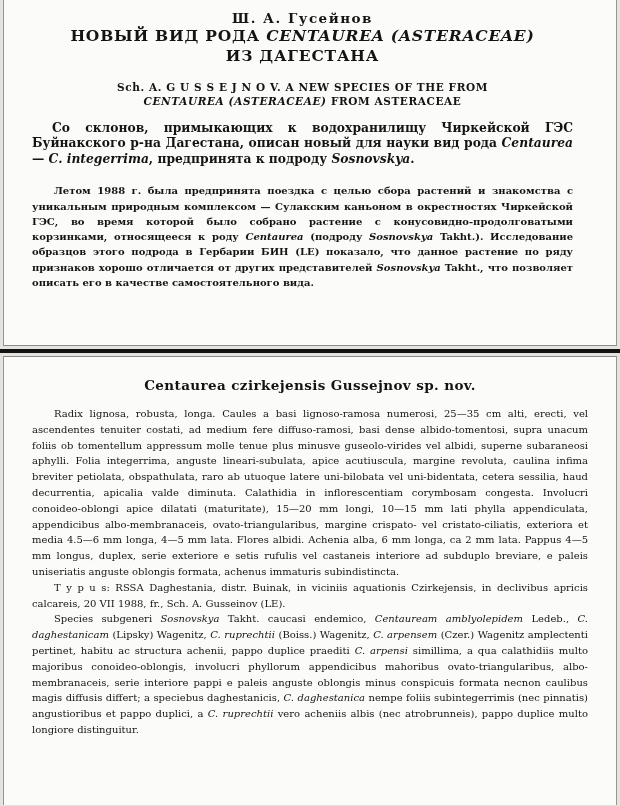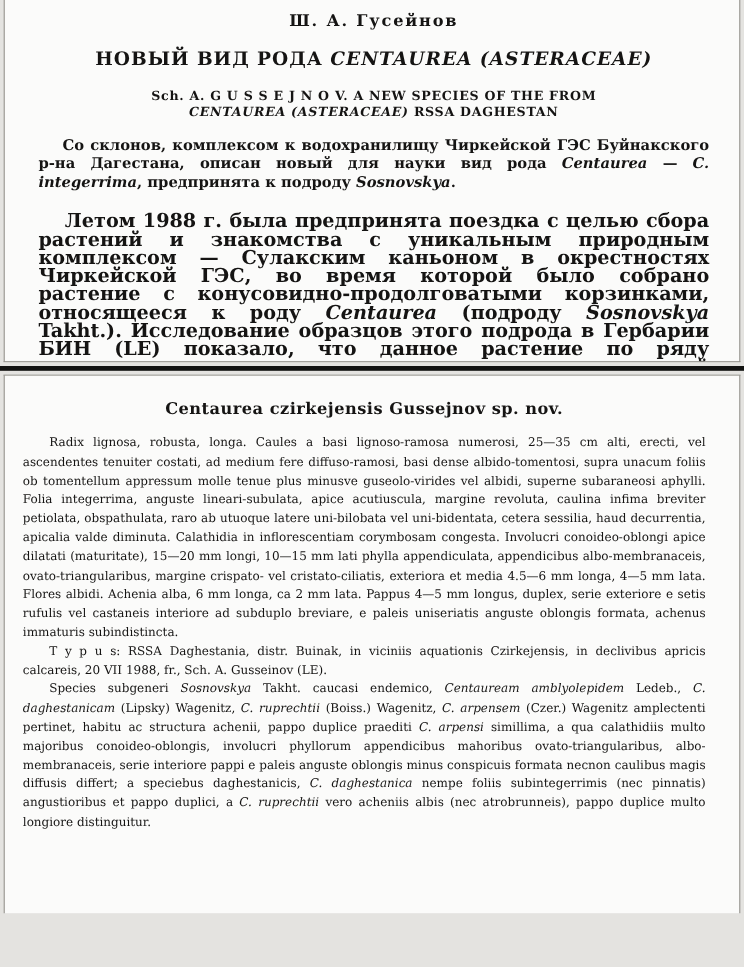--- a/index.html
+++ b/index.html
@@ -14,78 +14,77 @@
   }
   .page-box {
     background: #fbfbfa;
     margin: 0 3px;
     border-left: 1px solid #97958f;
     border-right: 1px solid #97958f;
     box-sizing: border-box;
     overflow: hidden;
   }
   #top-box {
-    height: 302px;
+    height: 346px;
     border-bottom: 1px solid #8d8b85;
-    padding: 8px 25px 0 28px;
+    padding: 8px 43px 0 28px;
   }
   #divider {
     height: 10px;
     margin: 0;
     background: #e4e3e0;
     position: relative;
   }
   #divider .bar {
     position: absolute;
     top: 3px;
     left: 0;
     width: 620px;
     height: 4px;
     background: #121211;
   }
   #bottom-box {
     height: 449px;
     border-top: 1px solid #8d8b85;
-    padding: 16px 28px 0 15px;
+    padding: 16px 28px 0 28px;
   }
   .author {
     text-align: center;
     font-weight: bold;
     font-size: 13.5px;
     letter-spacing: 1.5px;
     margin-top: 2px;
   }
   .title {
     text-align: center;
     font-weight: bold;
     font-size: 15.5px;
     line-height: 20px;
     letter-spacing: 0.8px;
-    margin-top: 13px;
   }
   .subtitle {
     text-align: center;
     font-weight: bold;
     font-size: 10.5px;
     line-height: 13.5px;
     letter-spacing: 0.6px;
     max-width: 448px;
     margin: 15px auto 0 auto;
   }
   .abstract {
     font-weight: bold;
     font-size: 12.3px;
     line-height: 15.4px;
     text-align: justify;
     text-indent: 20px;
     margin: 12px 0 0 0;
   }
   .ru-body {
     font-weight: bold;
-    font-size: 16px;
+    font-size: 10px;
     line-height: 15.3px;
     text-align: justify;
     text-indent: 22px;
     margin: 17px 0 0 0;
   }
   .species-heading {
     text-align: center;
     font-weight: bold;
     font-size: 13.5px;
     letter-spacing: 0.4px;
@@ -103,23 +102,24 @@
   }
   .it { font-style: italic; }
 </style>
 </head>
 <body>
 
 <div id="top-box" class="page-box">
   <div class="author">Ш. А. Гусейнов</div>
   <div class="title">
     <div><span>НОВЫЙ ВИД РОДА </span><span class="it">CENTAUREA (ASTERACEAE)</span></div>
+    <div>ИЗ ДАГЕСТАНА</div>
   </div>
-  <div class="subtitle"><span>Sch. A. G U S S E J N O V.  A NEW SPECIES OF THE FROM </span><span class="it">CENTAUREA (ASTERACEAE)</span><span> RSSA DAGHESTAN</span></div>
-  <p class="abstract"><span>Со склонов, комплексом к водохранилищу Чиркейской ГЭС Буйнакского р-на Дагестана, описан новый для науки вид рода </span><span class="it">Centaurea</span><span> — </span><span class="it">C. integerrima</span><span>, предпринята к подроду </span><span class="it">Sosnovskya</span><span>.</span></p>
+  <div class="subtitle"><span>Sch. A. G U S S E J N O V.  A NEW SPECIES OF THE FROM </span><span class="it">CENTAUREA (ASTERACEAE)</span><span> FROM ASTERACEAE</span></div>
+  <p class="abstract"><span>Со склонов, примыкающих к водохранилищу Чиркейской ГЭС Буйнакского р-на Дагестана, описан новый для науки вид рода </span><span class="it">Centaurea</span><span> — </span><span class="it">C. integerrima</span><span>, предпринята к подроду </span><span class="it">Sosnovskya</span><span>.</span></p>
   <p class="ru-body"><span>Летом 1988 г. была предпринята поездка с целью сбора растений и знакомства с уникальным природным комплексом — Сулакским каньоном в окрестностях Чиркейской ГЭС, во время которой было собрано растение с конусовидно-продолговатыми корзинками, относящееся к роду </span><span class="it">Centaurea</span><span> (подроду </span><span class="it">Sosnovskya</span><span> Takht.). Исследование образцов этого подрода в Гербарии БИН (LE) показало, что данное растение по ряду признаков хорошо отличается от других представителей </span><span class="it">Sosnovskya</span><span> Takht., что позволяет описать его в качестве самостоятельного вида.</span></p>
 
 </div>
 
 <div id="divider">
   <div class="bar"></div>
 </div>
 
 <div id="bottom-box" class="page-box">
   <div class="species-heading">Centaurea czirkejensis Gussejnov sp. nov.</div>

